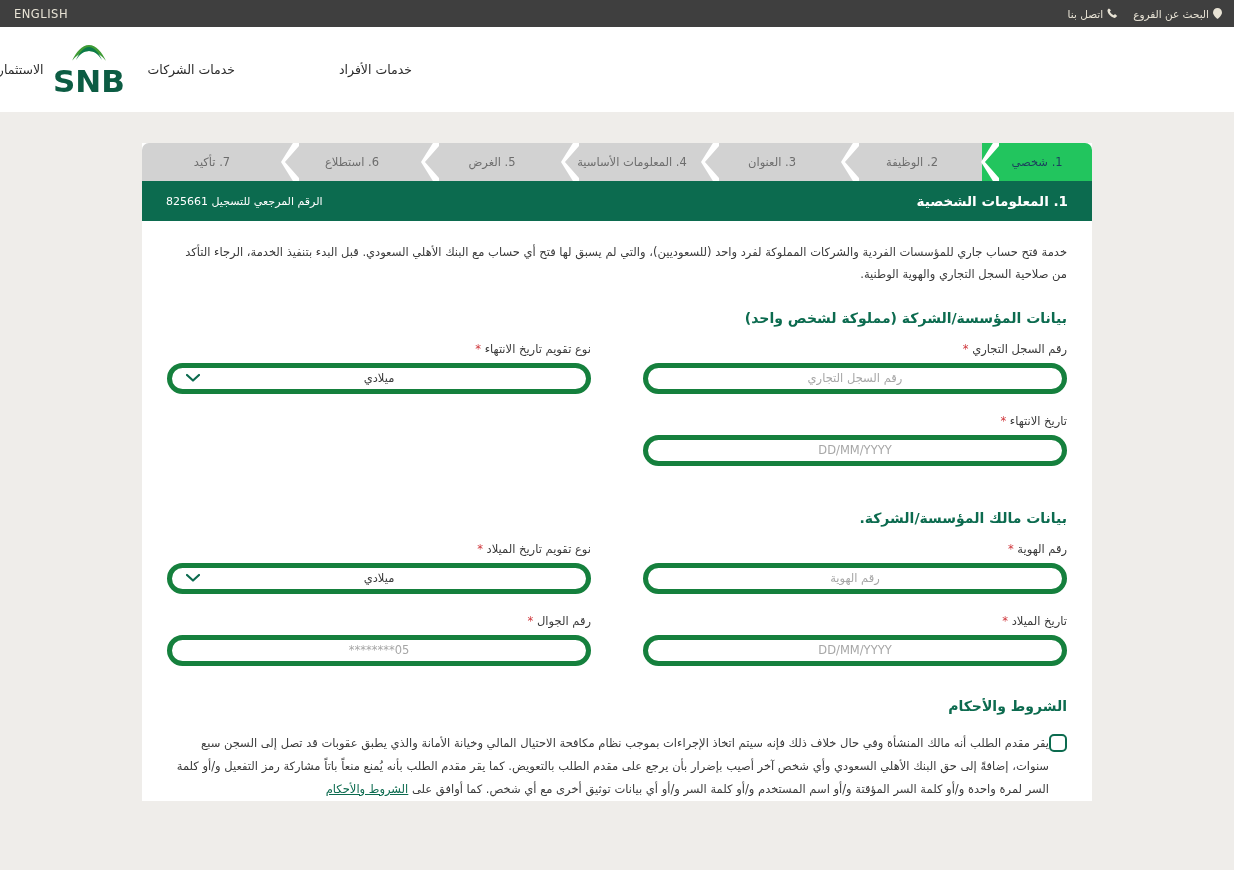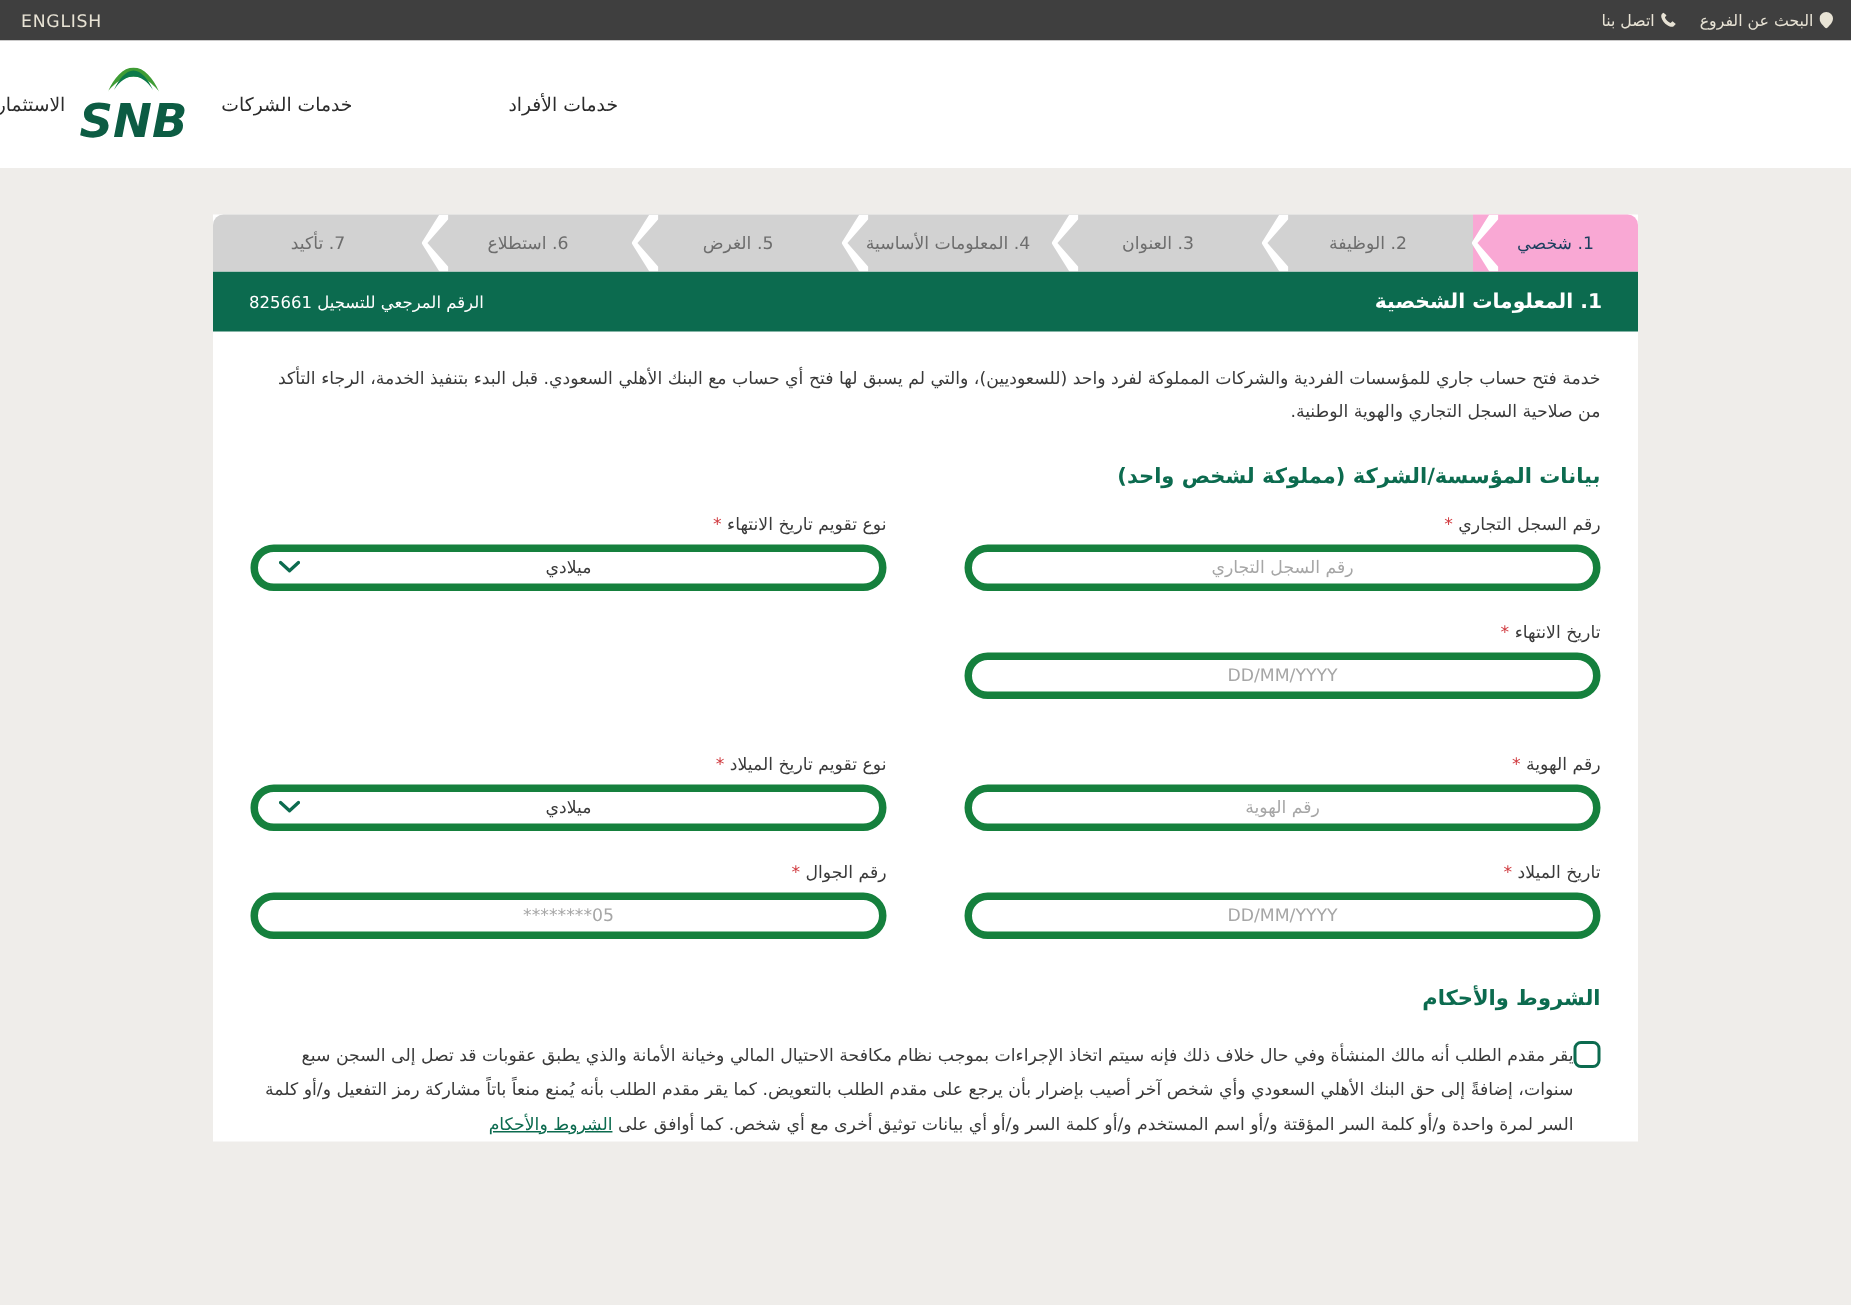--- a/index.html
+++ b/index.html
@@ -52,21 +52,20 @@
   }
   .logo {
     width: 180px;
     display: flex;
     justify-content: center;
     align-items: flex-start;
     margin-right: 1055px;
     position: absolute;
     right: 0;
     top: 18px;
-    font-style: italic;
   }
   .logo-wrap { text-align: center; line-height: 1; }
   .logo-arch { display: block; margin: 0 auto 1px; }
   .logo-text {
     font-size: 31px;
     font-weight: bold;
     color: #0c5c43;
     letter-spacing: 0px;
     direction: ltr;
     font-family: "DejaVu Sans", "Liberation Sans", sans-serif;
@@ -111,21 +110,21 @@
     background: #d2d2d2;
     color: #6d6d6d;
     font-size: 11.5px;
     display: flex;
     align-items: center;
     justify-content: center;
     cursor: pointer;
     white-space: nowrap;
   }
   .step.active {
-    background: #f9a8d4;
+    background: #22c55e;
     color: #1c3f5e;
     border-top-right-radius: 7px;
     flex: 0 0 110px;
   }
   .step:last-child { border-top-left-radius: 7px; }
   
   .step::after {
     content: "";
     position: absolute;
     left: -1px;
@@ -368,20 +367,21 @@
                       <path d="M1 1.5 L7 7 L13 1.5" stroke="#0c6b4f" stroke-width="2.2" fill="none" stroke-linecap="round" stroke-linejoin="round"></path>
                     </svg>
                 </span>
               </div>
             </div>
           </div>
           <div class="spacer-field"></div>
         </div>
       </div>
 
+      <div class="sub-title">بيانات مالك المؤسسة/الشركة.</div>
 
       <div class="grid">
 
         <div class="col">
           <div class="field">
             <label class="field-label">
               <span>رقم الهوية</span>
               <span class="req">*</span>
             </label>
             <div class="control">

